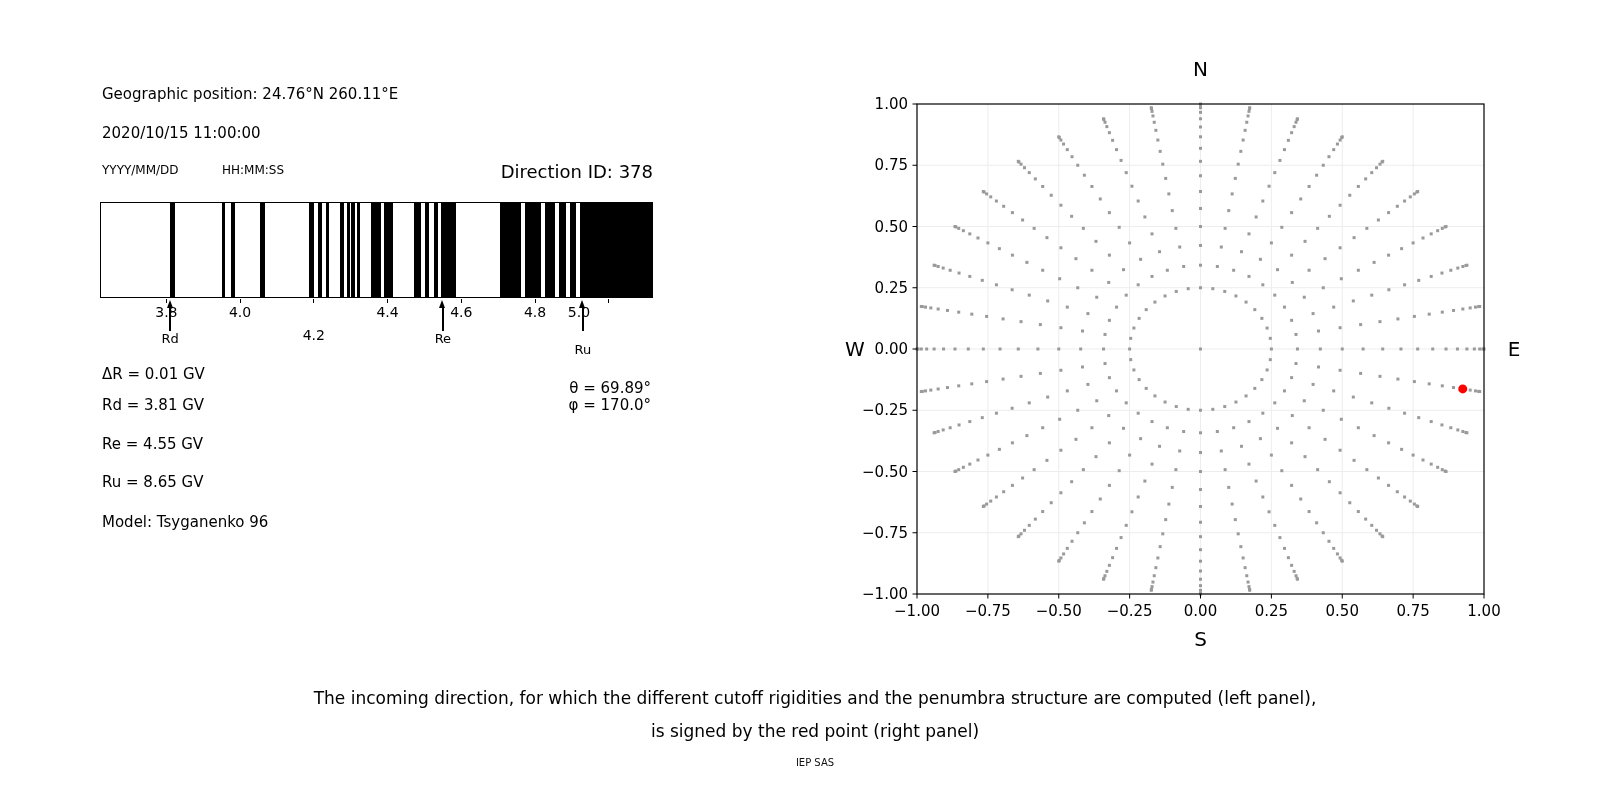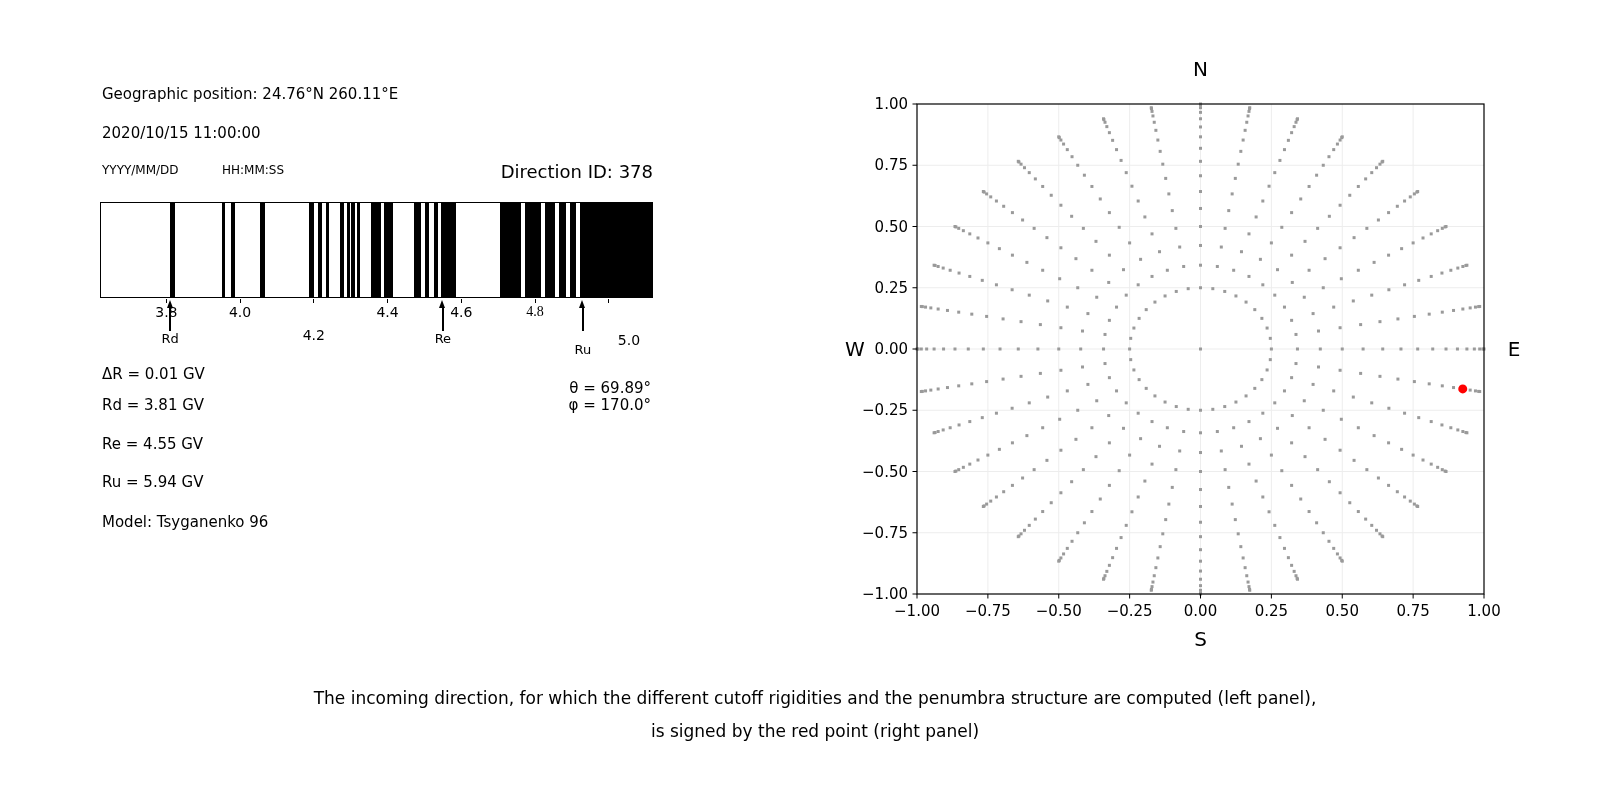--- a/index.html
+++ b/index.html
@@ -68,38 +68,38 @@
       <div class="pen-tick-label" style="left: 166.36px; top: 304px;">3.8</div>
       <div class="pen-tick" style="left: 239.593px; top: 299px;"></div>
       <div class="pen-tick-label" style="left: 240.093px; top: 304px;">4.0</div>
       <div class="pen-tick" style="left: 313.327px; top: 299px;"></div>
       <div class="pen-tick-label" style="left: 313.827px; top: 304px; margin-top: 23px;">4.2</div>
       <div class="pen-tick" style="left: 387.06px; top: 299px;"></div>
       <div class="pen-tick-label" style="left: 387.56px; top: 304px; text-align: center;">4.4</div>
       <div class="pen-tick" style="left: 460.793px; top: 299px;"></div>
       <div class="pen-tick-label" style="left: 461.293px; top: 304px;">4.6</div>
       <div class="pen-tick" style="left: 534.527px; top: 299px;"></div>
-      <div class="pen-tick-label" style="left: 535.027px; top: 304px; font-family: Liberation Serif, serif;">4.8</div>
+      <div class="pen-tick-label" style="left: 535.027px; top: 304px;">4.8</div>
       <div class="pen-tick" style="left: 608.26px; top: 299px;"></div>
-      <div class="pen-tick-label" style="left: 629px; top: 304px; margin-top: 28px;">5.0</div>
+      <div class="pen-tick-label" style="left: 579px; top: 304px;">5.0</div>
       <div class="marker-stem" style="left: 169.297px; top: 307px; height: 24px;"></div>
       <div class="marker-head" style="left: 166.547px; top: 300px;"></div>
       <div class="marker-label" style="left: 170.047px; top: 331px;">Rd</div>
       <div class="marker-stem" style="left: 442.11px; top: 307px; height: 24px;"></div>
       <div class="marker-head" style="left: 439.36px; top: 300px;"></div>
       <div class="marker-label" style="left: 442.86px; top: 331px;">Re</div>
       <div class="marker-stem" style="left: 582.203px; top: 307px; height: 24px;"></div>
       <div class="marker-head" style="left: 579.453px; top: 300px;"></div>
       <div class="marker-label" style="left: 582.953px; top: 342px;">Ru</div>
     </div>
 
   <div class="abs t17" style="left:102px;top:366px;text-align:center;">ΔR = 0.01 GV</div>
   <div class="abs t17" style="left:102px;top:397px;">Rd = 3.81 GV</div>
   <div class="abs t17" style="left:102px;top:436px;">Re = 4.55 GV</div>
-  <div class="abs t17" style="left:102px;top:474px;">Ru = 5.94 GV</div>
+  <div class="abs t17" style="left:102px;top:474px;">Ru = 8.65 GV</div>
   <div class="abs t17" style="left:102px;top:514px;">Model: Tsyganenko 96</div>
 
   <div class="abs t17 right-align" style="left:451px;top:358px;width:200px;margin-top:22px;">θ = 69.89°</div>
   <div class="abs t17 right-align" style="left:451px;top:397px;width:200px;">φ = 170.0°</div>
 
   <svg id="direction-grid-svg" class="abs" style="left:840px;top:40px;" width="730" height="610">
       <line x1="147.875" y1="64" x2="147.875" y2="554" stroke="#ededed" stroke-width="1"></line>
       <line x1="77" y1="492.75" x2="644" y2="492.75" stroke="#ededed" stroke-width="1"></line>
       <line x1="218.75" y1="64" x2="218.75" y2="554" stroke="#ededed" stroke-width="1"></line>
       <line x1="77" y1="431.5" x2="644" y2="431.5" stroke="#ededed" stroke-width="1"></line>
@@ -729,14 +729,15 @@
       <line x1="72.5" y1="64" x2="77" y2="64" stroke="#000" stroke-width="1"></line>
       <text x="68" y="69" text-anchor="end" font-size="15">1.00</text>
       <text x="360.5" y="36" text-anchor="middle" font-size="20">N</text>
       <text x="360.5" y="606" text-anchor="middle" font-size="20">S</text>
       <text x="15" y="316" text-anchor="middle" font-size="20">W</text>
       <text x="674" y="316" text-anchor="middle" font-size="20">E</text>
     </svg>
 
   <div class="abs caption" style="top:688px;">The incoming direction, for which the different cutoff rigidities and the penumbra structure are computed (left panel),</div>
   <div class="abs caption" style="top:721px;">is signed by the red point (right panel)</div>
+  <div class="abs credit" style="top:757px;">IEP SAS</div>
 
 </div>
 
 </body></html>

